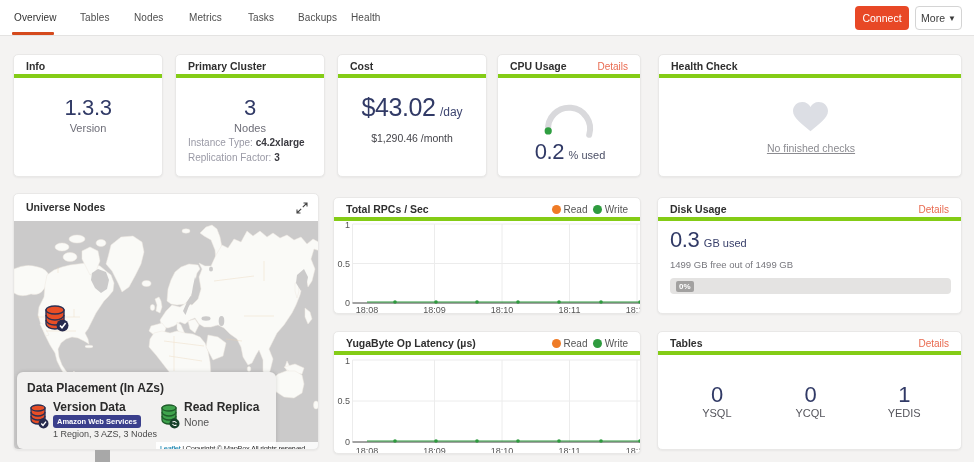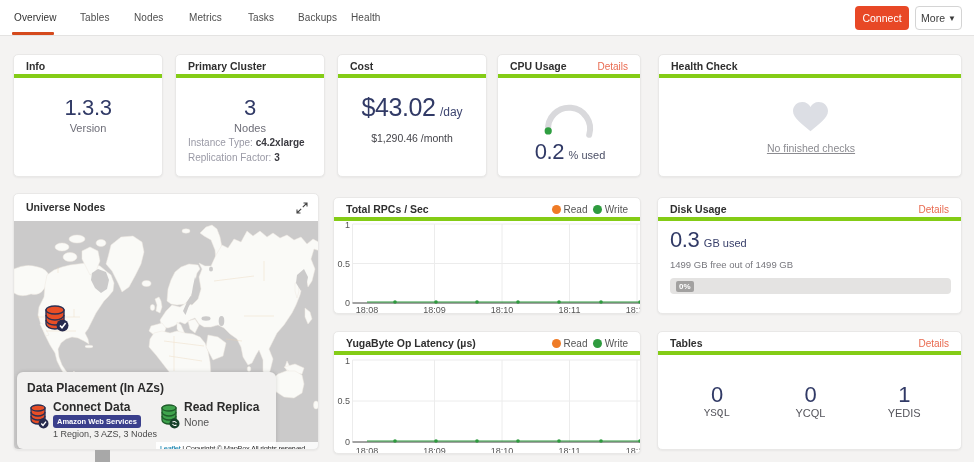--- a/index.html
+++ b/index.html
@@ -183,21 +183,21 @@
       <svg class="abs" style="left:12px; top:31px;" width="20" height="27" viewBox="0 0 20 27">
         <g stroke="#2b2f52" stroke-width="1.3" fill="#e84e26">
           <path d="M2,5 L2,17 C2,19.4 5.5,21 9,21 C12.5,21 16,19.4 16,17 L16,5 Z"></path>
           <ellipse cx="9" cy="5" rx="7" ry="3"></ellipse>
           <path d="M2,9 C2,11.4 5.5,13 9,13 C12.5,13 16,11.4 16,9" fill="none"></path>
           <path d="M2,13 C2,15.4 5.5,17 9,17 C12.5,17 16,15.4 16,13" fill="none"></path>
         </g>
         <circle cx="14.5" cy="20.5" r="5" fill="#262a4e"></circle>
         <path d="M12.3 20.5 L14 22.4 L17 18.6" stroke="#fff" stroke-width="1.4" fill="none"></path>
       </svg>
-      <div class="abs" style="left:36px; top:28px; font-size:12px; font-weight:bold; color:#2b2b2b;">Connect Data</div>
+      <div class="abs" style="left:36px; top:28px; font-size:12px; font-weight:bold; color:#2b2b2b;">Version Data</div>
       <div class="abs" style="left:36px; top:43px; background:#3a3f8c; color:#fff; font-size:7.5px; font-weight:bold; padding:2px 4px; border-radius:3px;">Amazon Web Services</div>
       <div class="abs" style="left:36px; top:57px; font-size:9px; color:#4a4a4a;">1 Region, 3 AZS, 3 Nodes</div>
       <svg class="abs" style="left:143px; top:31px;" width="20" height="27" viewBox="0 0 20 27">
         <g stroke="#1f5c2a" stroke-width="1.3" fill="#3fa34d">
           <path d="M2,5 L2,17 C2,19.4 5.5,21 9,21 C12.5,21 16,19.4 16,17 L16,5 Z"></path>
           <ellipse cx="9" cy="5" rx="7" ry="3"></ellipse>
           <path d="M2,9 C2,11.4 5.5,13 9,13 C12.5,13 16,11.4 16,9" fill="none"></path>
           <path d="M2,13 C2,15.4 5.5,17 9,17 C12.5,17 16,15.4 16,13" fill="none"></path>
         </g>
         <circle cx="14.5" cy="20.5" r="5" fill="#17412a"></circle>
@@ -296,17 +296,17 @@
       <text x="168" y="99" text-anchor="middle">18:10</text>
       <text x="235.5" y="99" text-anchor="middle">18:11</text>
       <text x="303" y="99" text-anchor="middle">18:12</text>
     </g>
   </svg>
 </div>
 
 <div class="card" style="left:657px; top:331px; width:305px; height:119px;">
   <div class="chead">Tables<span class="details">Details</span></div>
   <div class="abs" style="left:12px; top:50px; width:281px; display:flex;">
-    <div style="flex:1; text-align:center;"><span class="metric">0</span><div class="mlabel" style="color:#55555c; margin-top:-1px;font-family:Liberation Mono, monospace;">YSQL</div></div>
+    <div style="flex:1; text-align:center;"><span class="metric">0</span><div class="mlabel" style="color:#55555c; margin-top:-1px;">YSQL</div></div>
     <div style="flex:1; text-align:center;"><span class="metric">0</span><div class="mlabel" style="color:#55555c; margin-top:-1px;">YCQL</div></div>
     <div style="flex:1; text-align:center;"><span class="metric">1</span><div class="mlabel" style="color:#55555c; margin-top:-1px;">YEDIS</div></div>
   </div>
 </div>
 
 </body></html>

